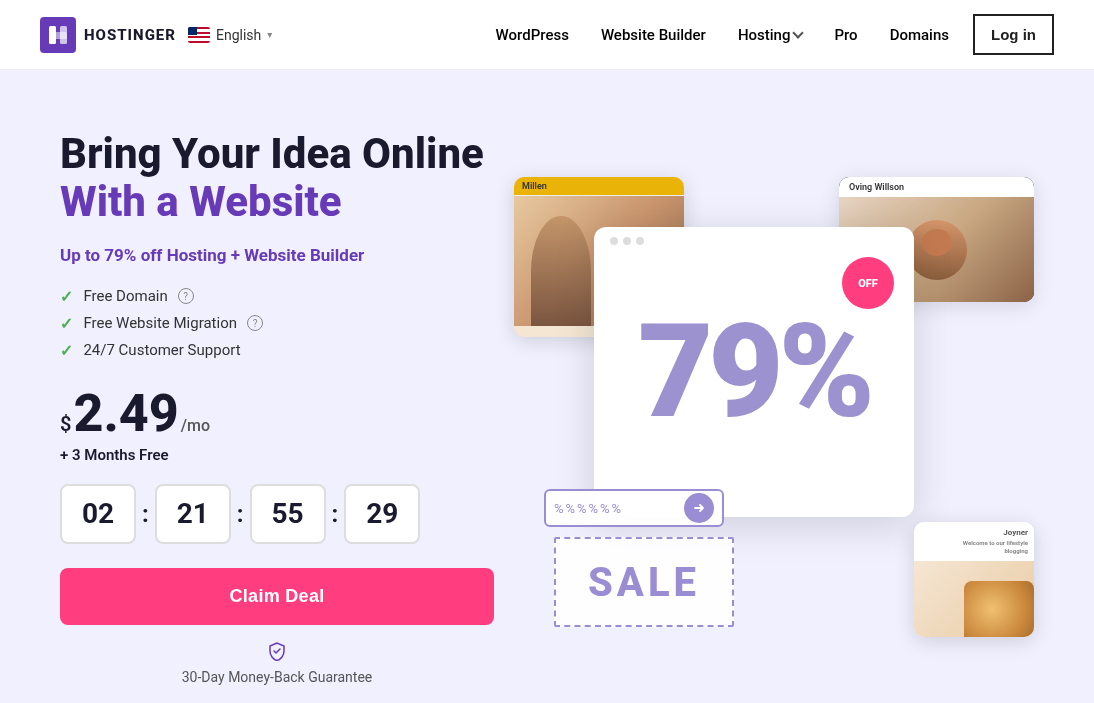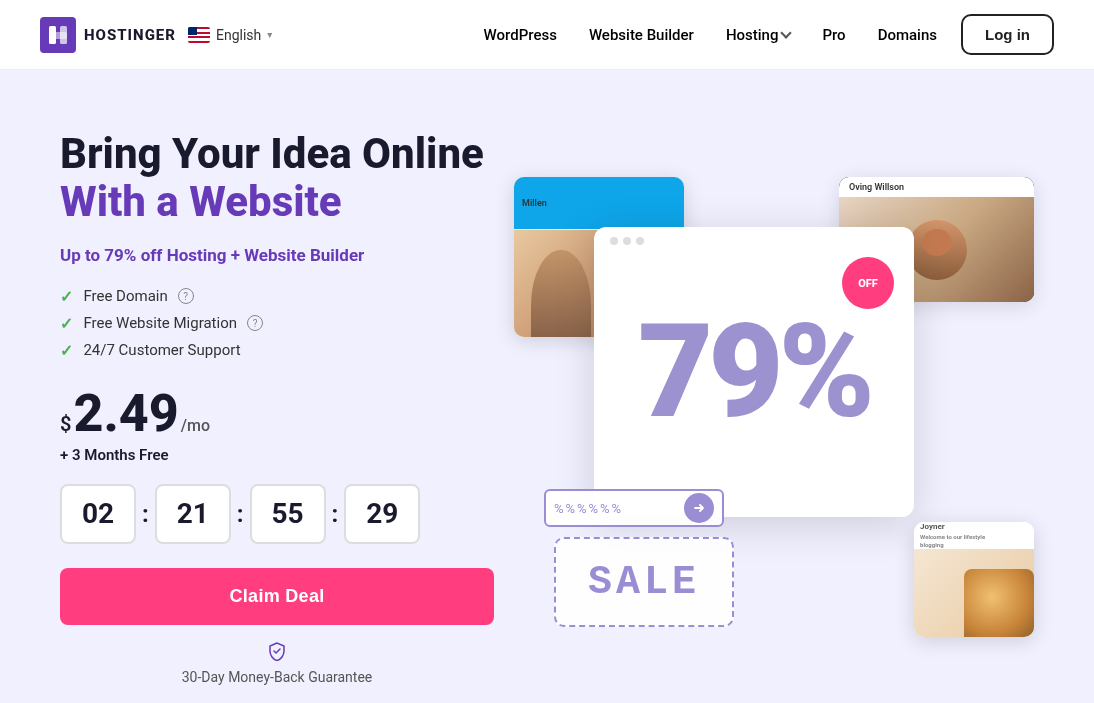--- a/index.html
+++ b/index.html
@@ -97,23 +97,23 @@
       border: solid #555;
       border-width: 0 2px 2px 0;
       display: inline-block;
       padding: 3px;
       transform: rotate(45deg);
       position: relative;
       top: -2px;
     }
     .login-btn {
       margin-left: 24px;
-      padding: 10px 22px;
+      padding: 10px 16px;
       border: 2px solid #222;
-      border-radius: 10px;
+      border-radius: 0;
       background: #fff;
       font-size: 15px;
       font-weight: 600;
       cursor: pointer;
       color: #222;
     }
 
     
     .hero {
       background: #f0f0ff;
@@ -285,22 +285,22 @@
       top: 0;
       left: 20px;
       width: 170px;
       height: 160px;
       border-radius: 10px;
       overflow: hidden;
       box-shadow: 0 4px 20px rgba(0,0,0,0.15);
       background: #f5e6d3;
     }
     .card-millen-header {
-      background: #0ea5e9;
-      padding: 21px 8px;
+      background: #eab308;
+      padding: 4px 8px;
       font-size: 9px;
       color: #333;
       font-weight: 600;
       border-bottom: 1px solid #eee;
     }
     .card-millen-body {
       height: 130px;
       background: linear-gradient(135deg, #e8c9a0 0%, #c9956e 50%, #8b6347 100%);
       display: flex;
       align-items: center;
@@ -464,26 +464,25 @@
     }
 
     
     .card-sale {
       position: absolute;
       bottom: 10px;
       left: 60px;
       width: 180px;
       height: 90px;
       border: 2px dashed #9b8dd4;
-      border-radius: 10px;
+      border-radius: 2px;
       background: rgba(255,255,255,0.9);
       display: flex;
       align-items: center;
       justify-content: center;
-      font-family: Liberation Mono, monospace;
     }
     .sale-text {
       font-size: 40px;
       font-weight: 800;
       color: #9b8dd4;
       letter-spacing: 4px;
     }
     .cursor-icon {
       position: absolute;
       bottom: 8px;
@@ -499,24 +498,25 @@
       right: 0;
       width: 120px;
       height: 115px;
       border-radius: 10px;
       overflow: hidden;
       box-shadow: 0 4px 20px rgba(0,0,0,0.15);
       background: #fff;
     }
     .joyner-top {
       background: #fff;
-      padding: 0 6px;
+      padding: 6px 6px;
       font-size: 8px;
       font-weight: 700;
       color: #555;
+      text-align: right;
     }
     .joyner-body {
       height: 90px;
       position: relative;
       overflow: hidden;
     }
     .joyner-bg {
       width: 100%;
       height: 100%;
       background: linear-gradient(135deg, #f5e6d3 0%, #e8c9a0 100%);

